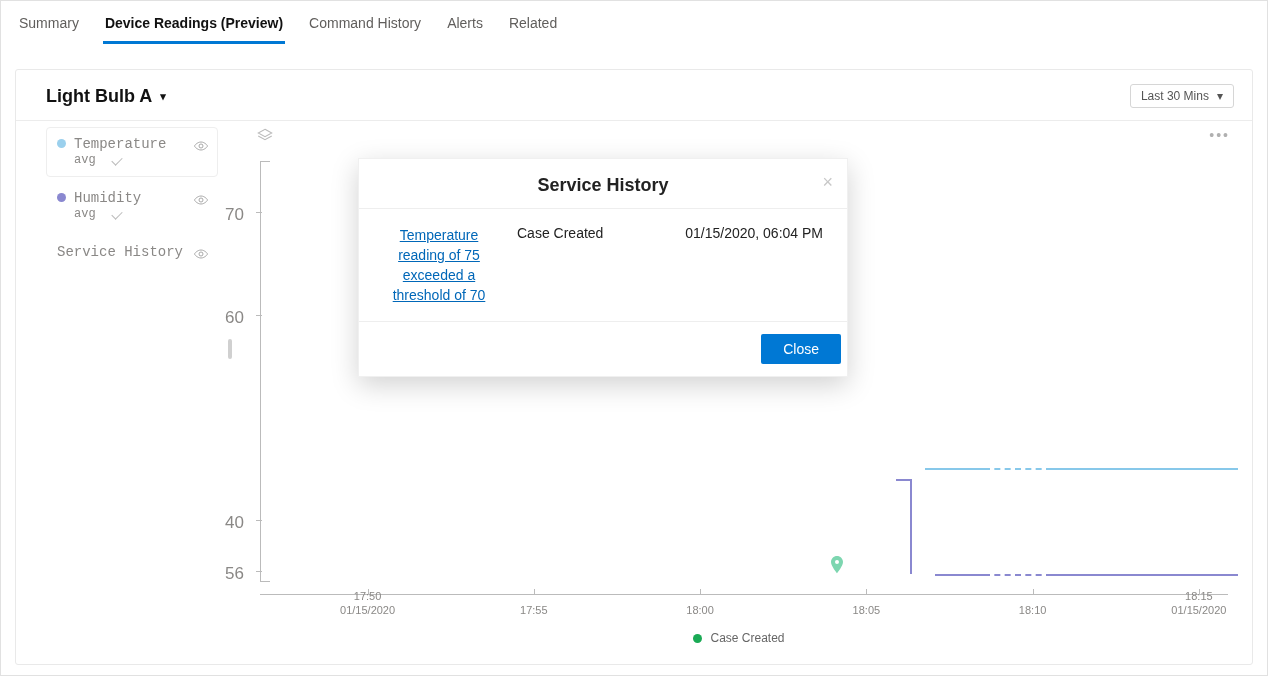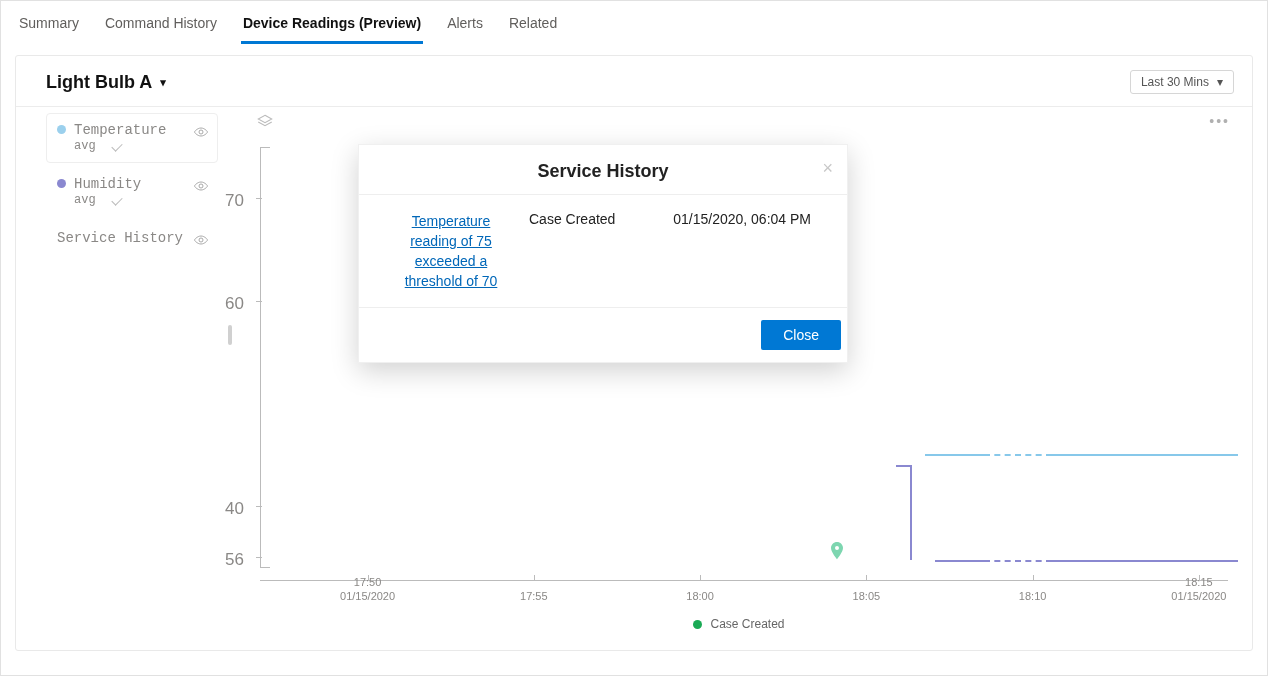--- a/index.html
+++ b/index.html
@@ -1,21 +1,21 @@
 <!DOCTYPE html>
 <html><head>
 <meta charset="utf-8">
 <style>
   * { box-sizing: border-box; }
   html, body { margin: 0; padding: 0; font-family: "Segoe UI", Arial, sans-serif; font-size: 14px; color: #3b3a39; background: #fff; }
   .frame { width: 1268px; height: 676px; border: 1px solid #e1e1e1; position: relative; overflow: hidden; }
   .tabs { display: flex; gap: 22px; padding: 10px 16px 0 16px; border-bottom: 1px solid transparent; }
   .tab { padding: 4px 2px 10px 2px; color: #605e5c; cursor: pointer; }
   .tab.active { color: #111; font-weight: 600; border-bottom: 3px solid #0078d4; }
-  .card { margin: 10px 14px 14px 14px; border: 1px solid #e9e9e9; border-radius: 3px; position: relative; height: 596px; }
+  .card { margin: 24px 14px 14px 14px; border: 1px solid #e9e9e9; border-radius: 3px; position: relative; height: 596px; }
   .card-head { display: flex; justify-content: space-between; align-items: center; padding: 14px 18px 6px 30px; }
   .title { font-size: 18px; font-weight: 600; color: #111; display: flex; align-items: center; gap: 8px; }
   .title .caret { font-size: 11px; }
   .range { border: 1px solid #d6d6d6; border-radius: 3px; padding: 4px 10px; font-size: 12px; color: #555; display: flex; align-items: flex-start; gap: 8px; cursor: pointer; }
   .body { display: flex; height: 536px; }
   .legend-col { width: 210px; padding: 6px 8px 0 30px; }
   .legend-item { padding: 8px 8px 8px 10px; border: 1px solid #eee; border-radius: 4px; margin-bottom: 4px; display: flex; align-items: flex-start; gap: 8px; position: relative; color: #8a8886; font-family: Liberation Mono, monospace; }
   .legend-item.plain { border-color: transparent; }
   .swatch { width: 9px; height: 9px; border-radius: 50%; margin-top: 3px; }
   .legend-text { flex: 1; line-height: 16px; }
@@ -40,37 +40,37 @@
   .seg { position: absolute; height: 0; border-top-width: 2px; border-top-style: solid; }
   .seg.dashed { border-top-style: dashed; }
   .vdrop { position: absolute; width: 0; border-left-width: 2px; border-left-style: solid; }
   .pin { position: absolute; transform: translate(-50%, -100%); }
   .pin svg { width: 16px; height: 20px; }
   .slider-handle { position: absolute; width: 4px; height: 20px; background: #d0d0d0; border-radius: 2px; }
   .modal { position: absolute; width: 490px; left: 342px; top: 88px; background: #fff; box-shadow: 0 8px 26px rgba(0,0,0,0.18); z-index: 50; border: 1px solid #f0f0f0; }
   .modal-head { padding: 16px 16px 12px 16px; display: flex; align-items: center; justify-content: center; position: relative; border-bottom: 1px solid #eee; }
   .modal-title { font-size: 18px; font-weight: 700; color: #222; }
   .modal-close { position: absolute; right: 14px; top: 14px; color: #c8c8c8; font-size: 18px; line-height: 1; cursor: pointer; }
-  .modal-body { padding: 16px 32px; display: flex; gap: 18px; align-items: flex-start; border-bottom: 1px solid #eee; }
+  .modal-body { padding: 16px 20px; display: flex; gap: 18px; align-items: flex-start; border-bottom: 1px solid #eee; }
   .modal-link { color: #0067b8; text-decoration: underline; text-align: center; width: 120px; line-height: 20px; cursor: pointer; }
   .modal-col { color: #222; }
   .modal-col.ts { margin-left: auto; text-align: right; padding-right: 4px; }
   .modal-foot { padding: 12px 6px; display: flex; justify-content: flex-end; }
   .btn-primary { background: #0078d4; color: #fff; border: none; padding: 7px 22px; font-size: 14px; border-radius: 2px; cursor: pointer; }
   .hr-top { border-top: 1px solid #ececec; margin-top: 6px; }
 </style>
 </head>
 <body>
 
 <div class="frame">
 
   <div class="tabs">
     <div class="tab">Summary</div>
+    <div class="tab active">Device Readings (Preview)</div>
     <div class="tab">Command History</div>
-    <div class="tab active">Device Readings (Preview)</div>
     <div class="tab">Alerts</div>
     <div class="tab">Related</div>
   </div>
 
   <div class="card">
     <div class="card-head">
       <div class="title">
         <span>Light Bulb A</span>
         <span class="caret">▾</span>
       </div>

